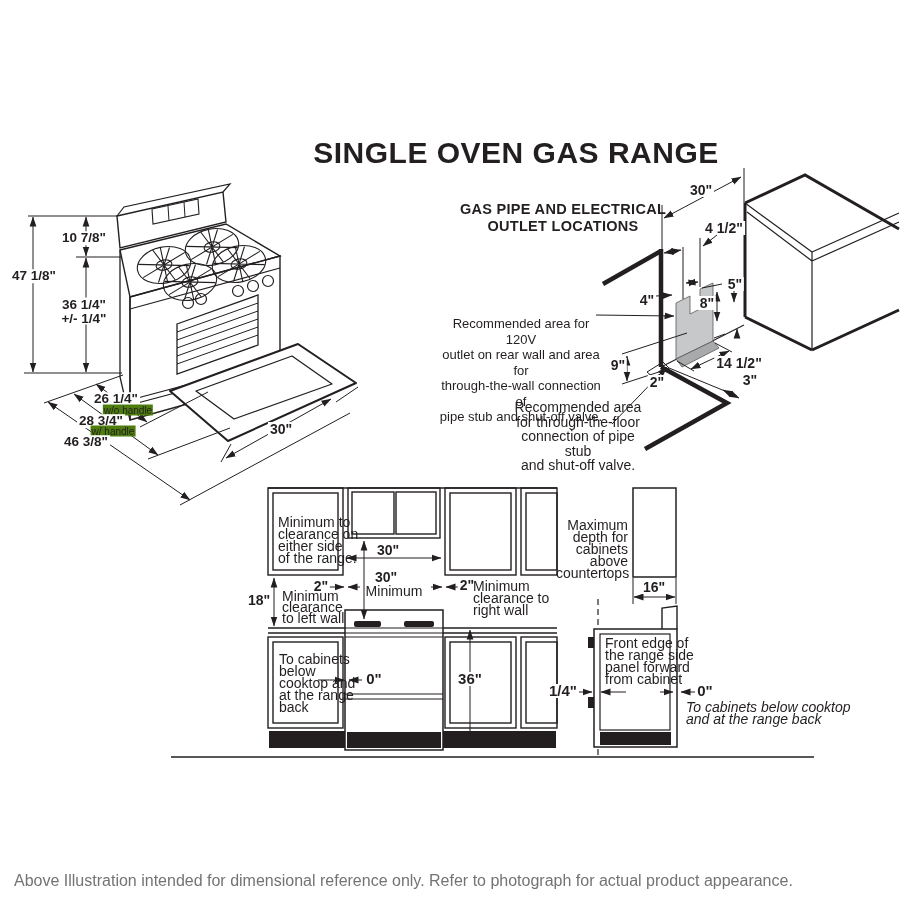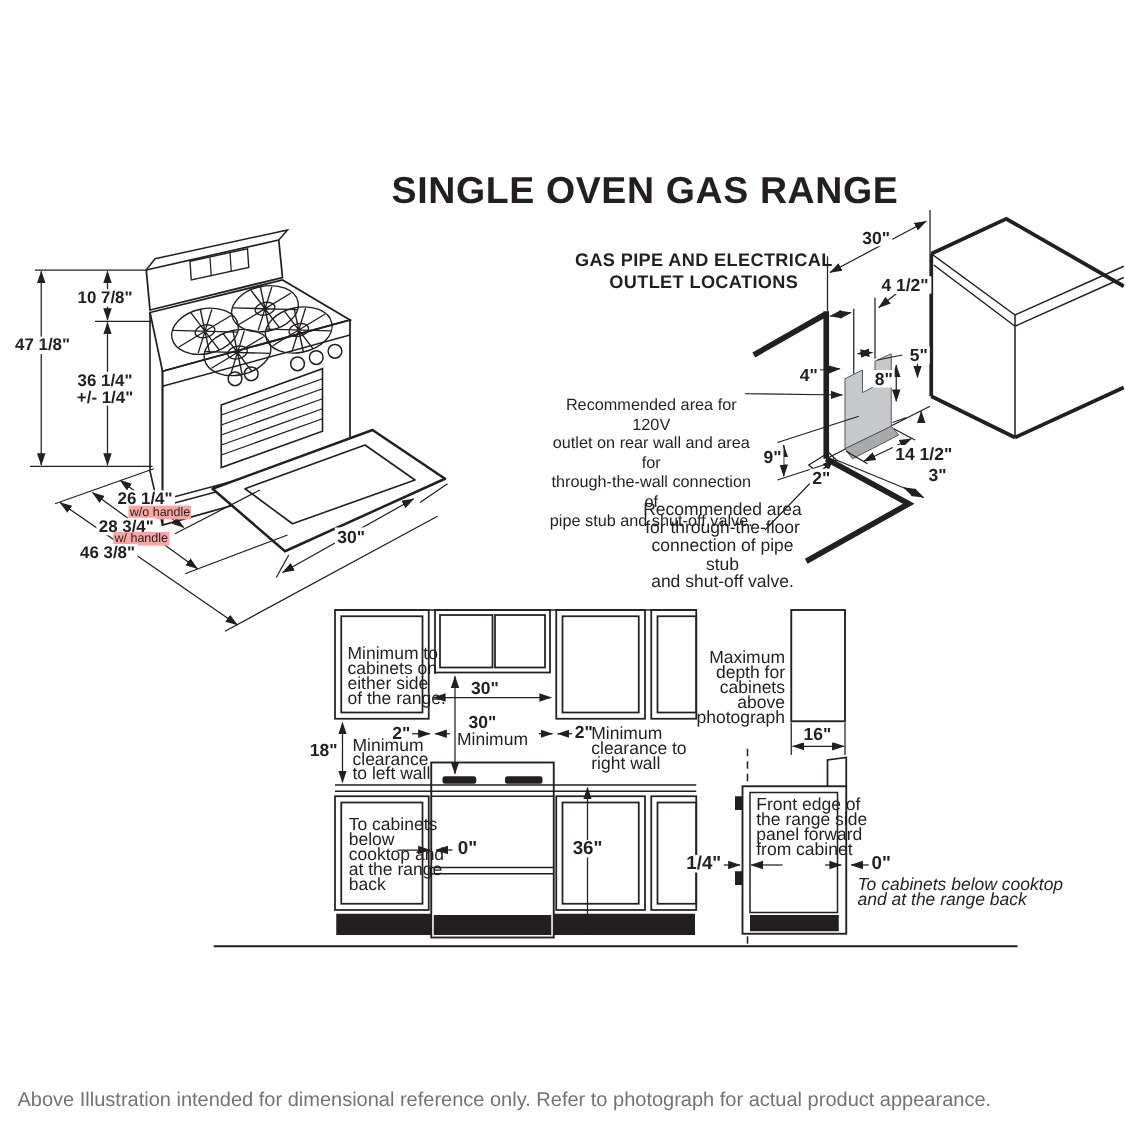--- a/index.html
+++ b/index.html
@@ -7,21 +7,21 @@
         font-family:"Liberation Sans",sans-serif;color:#231f20;}
   svg{position:absolute;left:0;top:0;}
   .main-title{position:absolute;transform:translate(-50%,-50%);font-size:30px;font-weight:bold;
               letter-spacing:.5px;white-space:nowrap;}
   .sec-title{position:absolute;transform:translate(-50%,-50%);font-size:14.5px;font-weight:bold;
              text-align:center;white-space:pre-line;line-height:17px;letter-spacing:.3px;}
   .dim{position:absolute;transform:translate(-50%,-50%);font-weight:bold;font-size:14px;
        white-space:pre-line;text-align:center;line-height:14px;background:#fff;padding:0 2px;}
   .dim.sz13{font-size:13.5px;line-height:13.5px;}
   .dim.lg{font-size:15px;}
-  .unit{position:absolute;transform:translate(-50%,-50%);font-size:10px;background:#fca5a5;
+  .unit{position:absolute;transform:translate(-50%,-50%);font-size:10px;background:#4d7c0f;
         white-space:nowrap;padding:0 1px;}
   .note{position:absolute;font-size:14px;line-height:12px;white-space:pre-line;}
   .note.ctr{text-align:center;transform:translate(-50%,-50%);}
   .note.airy{line-height:15.5px;font-size:13px;margin-top:48px;}
   .note.rt{text-align:right;}
   .caption{position:absolute;font-size:16px;color:#737373;white-space:nowrap;}
 </style>
 </head>
 <body>
 
@@ -229,21 +229,21 @@
 <div class="dim" style="left:724px;top:228px;">4 1/2"</div>
 <div class="dim" style="left:735px;top:284px;">5"</div>
 <div class="dim" style="left:707px;top:303px;">8"</div>
 <div class="dim" style="left:647px;top:300px;">4"</div>
 <div class="dim" style="left:618px;top:365px;">9"</div>
 <div class="dim" style="left:657px;top:382px;">2"</div>
 <div class="dim" style="left:739px;top:363px;">14 1/2"</div>
 <div class="dim" style="left:750px;top:380px;">3"</div>
 
 <div class="note" style="left:278px;top:516px;">Minimum to
-cabinets on
+clearance on
 either side
 of the range.</div>
 <div class="dim" style="left:388px;top:550px;">30"</div>
 <div class="dim" style="left:386px;top:577px;">30"</div>
 <div class="note ctr" style="left:394px;top:591px;">Minimum</div>
 <div class="dim" style="left:321px;top:586px;">2"</div>
 <div class="dim" style="left:467px;top:585px;">2"</div>
 <div class="dim" style="left:259px;top:600px;">18"</div>
 <div class="note" style="left:282px;top:591px;line-height:11px;">Minimum
 clearance
@@ -255,21 +255,21 @@
 below
 cooktop and
 at the range
 back</div>
 <div class="dim lg" style="left:374px;top:679px;">0"</div>
 <div class="dim lg" style="left:470px;top:679px;">36"</div>
 
 <div class="note rt" style="left:556px;top:519px;width:72px;">Maximum
 depth for
 cabinets above
-photograph</div>
+countertops</div>
 <div class="dim" style="left:654px;top:587px;">16"</div>
 <div class="note" style="left:605px;top:637px;">Front edge of
 the range side
 panel forward
 from cabinet</div>
 <div class="dim lg" style="left:563px;top:691px;">1/4"</div>
 <div class="dim lg" style="left:705px;top:691px;">0"</div>
 <div class="note" style="left:686px;top:701px;font-style:italic;">To cabinets below cooktop
 and at the range back</div>
 

